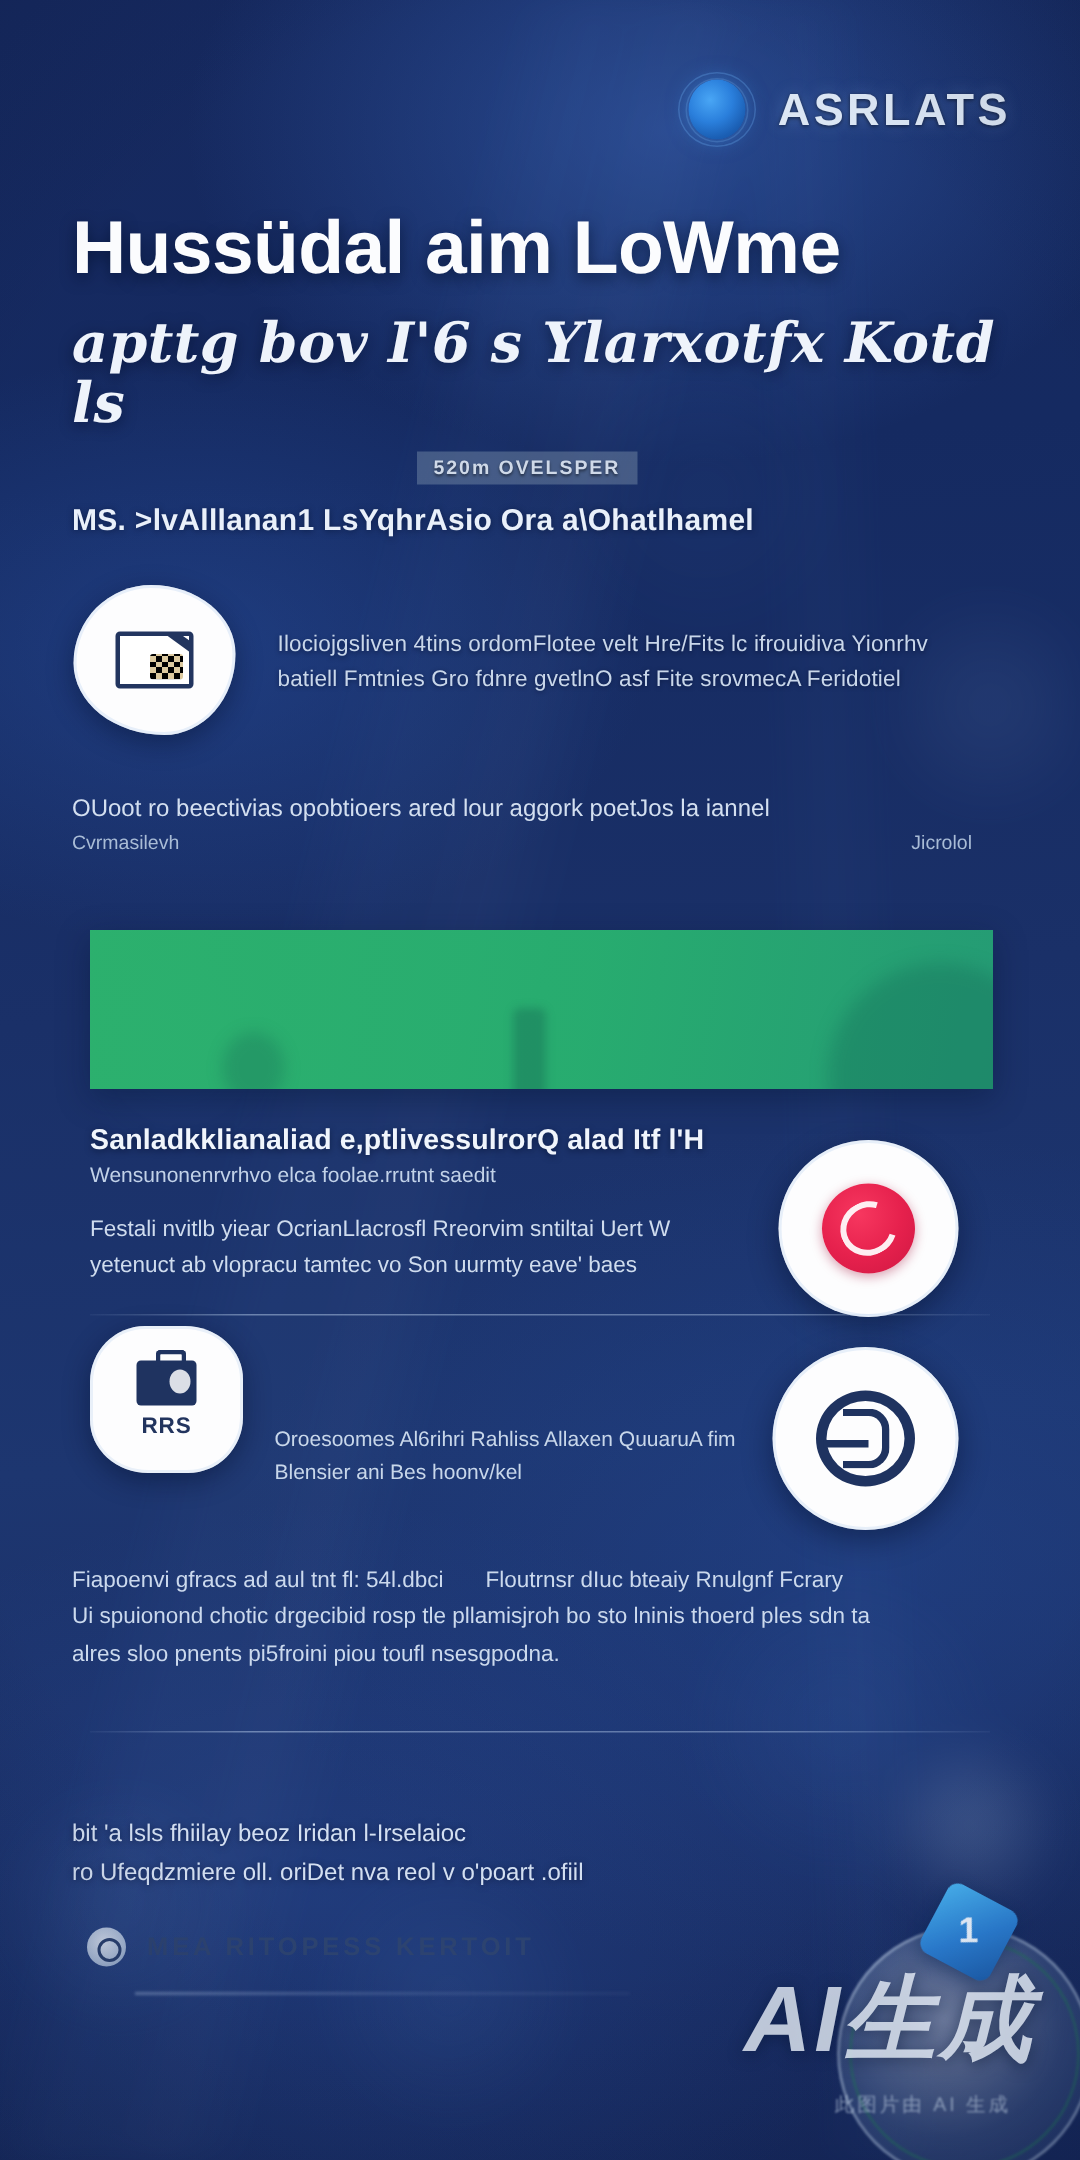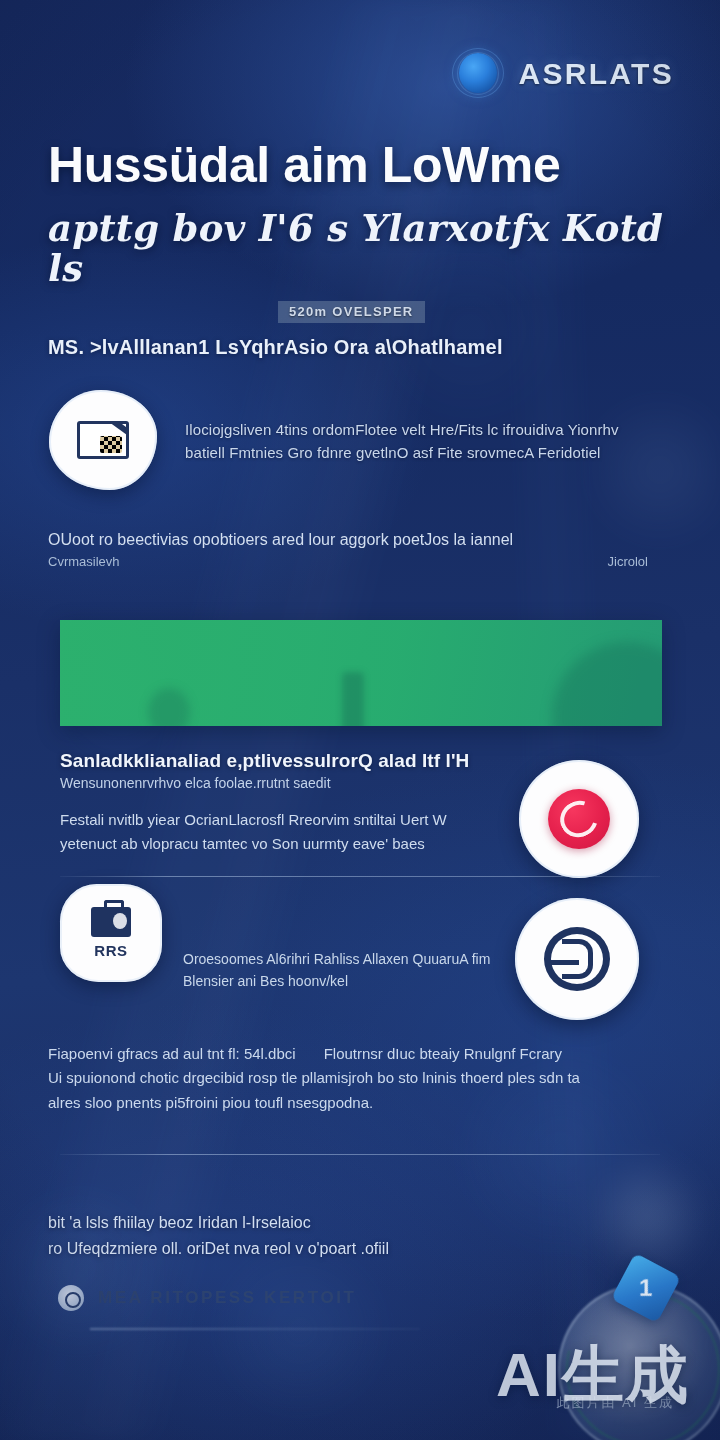--- a/index.html
+++ b/index.html
@@ -294,22 +294,22 @@
     color:#2e4470; opacity:.92; filter:blur(.4px);
   }
   .footer-rule {
     position:absolute; left:90px; top:1328px; width:330px; height:2px;
     background:linear-gradient(90deg, rgba(185,205,235,.40), rgba(185,205,235,.14) 60%, rgba(185,205,235,.05));
     filter:blur(1px);
   }
 
   
   .watermark {
-    position:absolute; right:30px; bottom:23px;
-    display:flex; align-items:flex-end;
+    position:absolute; right:30px; bottom:52px;
+    display:flex; align-items:flex-end;font-style:italic;
   }
   .wm-circle {
     position:absolute; right:-8px; bottom:-14px;
     width:170px; height:170px; border-radius:50%;
     background:radial-gradient(circle at 42% 36%, rgba(228,236,248,.45) 0%, rgba(150,180,220,.20) 55%, rgba(60,100,170,.08) 100%);
     border:2px solid rgba(210,228,248,.40);
     filter:blur(.8px);
   }
   .wm-circle:after {
     content:""; position:absolute; left:6px; top:6px; right:6px; bottom:6px;

